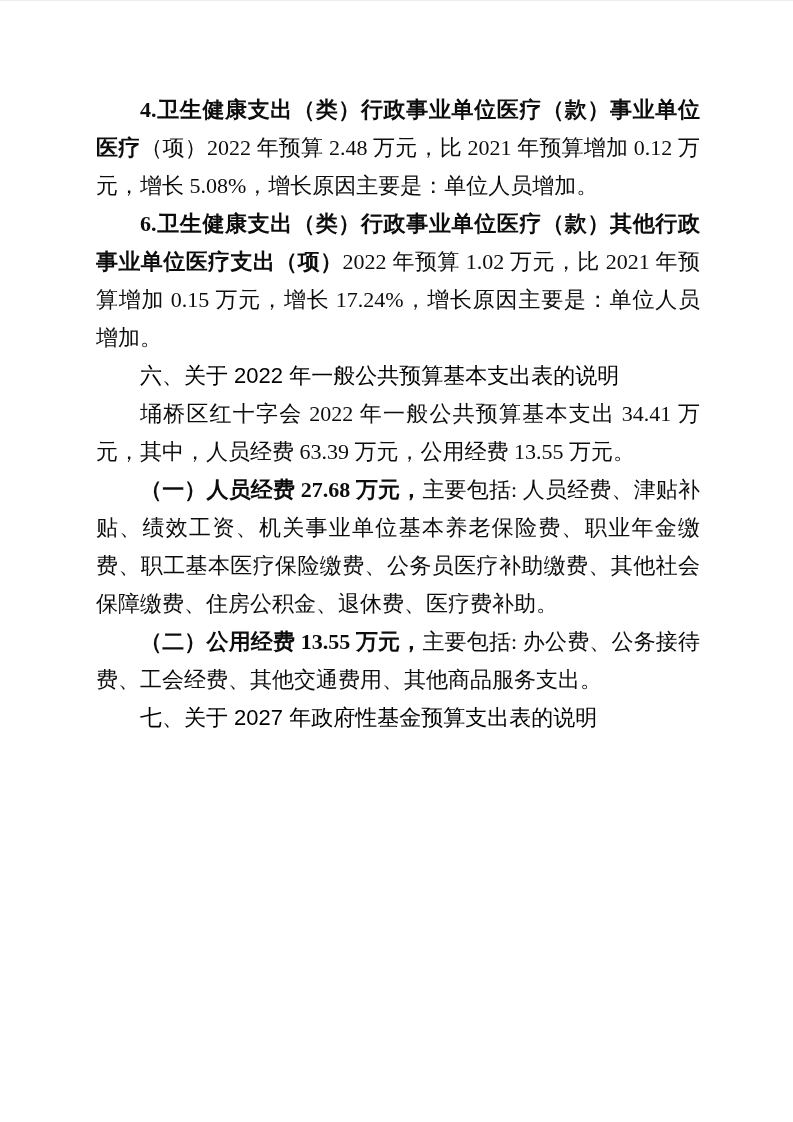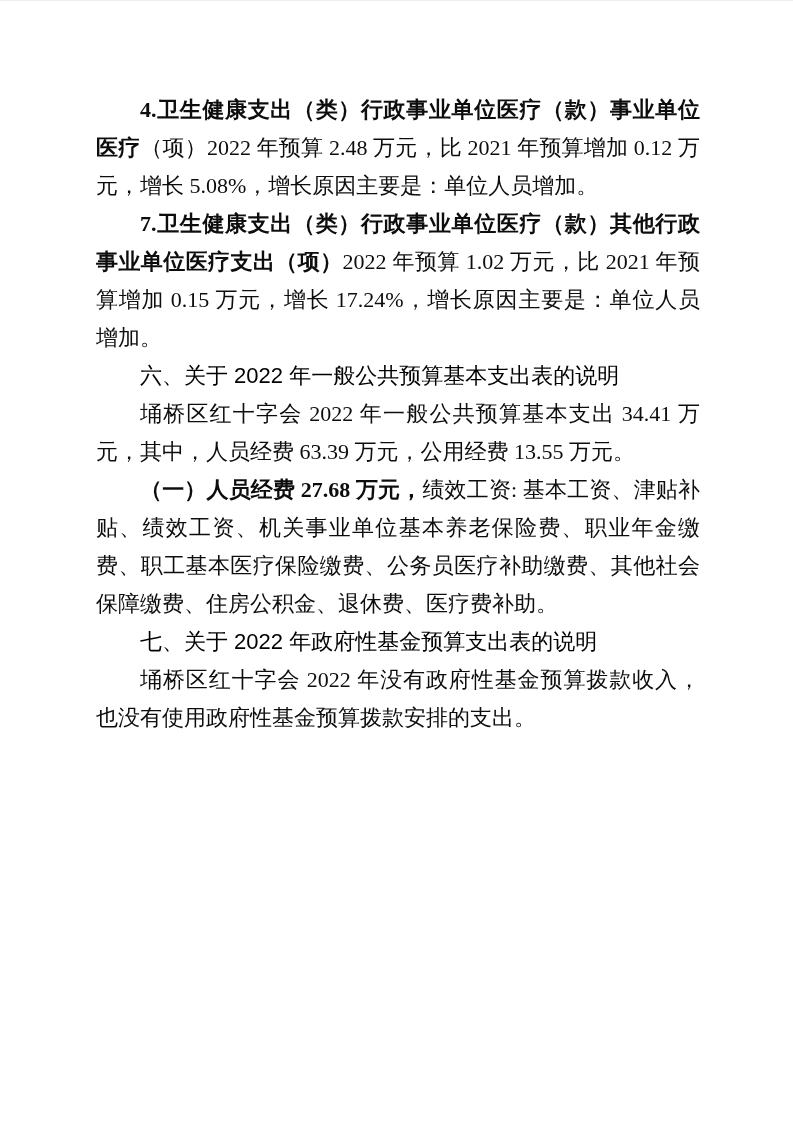--- a/index.html
+++ b/index.html
@@ -42,40 +42,40 @@
 <body>
 
 <div class="page">
   <div class="content">
 
     <p class="body">
       <span class="seg-bold">4.卫生健康支出（类）行政事业单位医疗（款）事业单位医疗</span><span class="seg-regular">（项）2022 年预算 2.48 万元，比 2021 年预算增加 0.12 万元，增长 5.08%，增长原因主要是：单位人员增加。</span>
     </p>
 
     <p class="body">
-      <span class="seg-bold">7.卫生健康支出（类）行政事业单位医疗（款）其他行政事业单位医疗支出（项）</span><span class="seg-regular">2022 年预算 1.02 万元，比 2021 年预算增加 0.15 万元，增长 17.24%，增长原因主要是：单位人员增加。</span>
+      <span class="seg-bold">6.卫生健康支出（类）行政事业单位医疗（款）其他行政事业单位医疗支出（项）</span><span class="seg-regular">2022 年预算 1.02 万元，比 2021 年预算增加 0.15 万元，增长 17.24%，增长原因主要是：单位人员增加。</span>
     </p>
 
 
 
     <p class="heading">
       <span>六、关于 2022 年一般公共预算基本支出表的说明</span>
     </p>
 
     <p class="body">
       <span class="seg-regular">埇桥区红十字会 2022 年一般公共预算基本支出 34.41 万元，其中，人员经费 63.39 万元，公用经费 13.55 万元。</span>
     </p>
 
     <p class="body">
-      <span class="seg-bold">（一）人员经费 27.68 万元，</span><span class="seg-regular">绩效工资: 基本工资、津贴补贴、绩效工资、机关事业单位基本养老保险费、职业年金缴费、职工基本医疗保险缴费、公务员医疗补助缴费、其他社会保障缴费、住房公积金、退休费、医疗费补助。</span>
-    </p>
-
-
-    <p class="heading">
-      <span>七、关于 2022 年政府性基金预算支出表的说明</span>
+      <span class="seg-bold">（一）人员经费 27.68 万元，</span><span class="seg-regular">主要包括: 人员经费、津贴补贴、绩效工资、机关事业单位基本养老保险费、职业年金缴费、职工基本医疗保险缴费、公务员医疗补助缴费、其他社会保障缴费、住房公积金、退休费、医疗费补助。</span>
     </p>
 
     <p class="body">
-      <span class="seg-regular">埇桥区红十字会 2022 年没有政府性基金预算拨款收入，也没有使用政府性基金预算拨款安排的支出。</span>
+      <span class="seg-bold">（二）公用经费 13.55 万元，</span><span class="seg-regular">主要包括: 办公费、公务接待费、工会经费、其他交通费用、其他商品服务支出。</span>
     </p>
+
+    <p class="heading">
+      <span>七、关于 2027 年政府性基金预算支出表的说明</span>
+    </p>
+
 
   </div>
 </div>
 
 </body></html>

